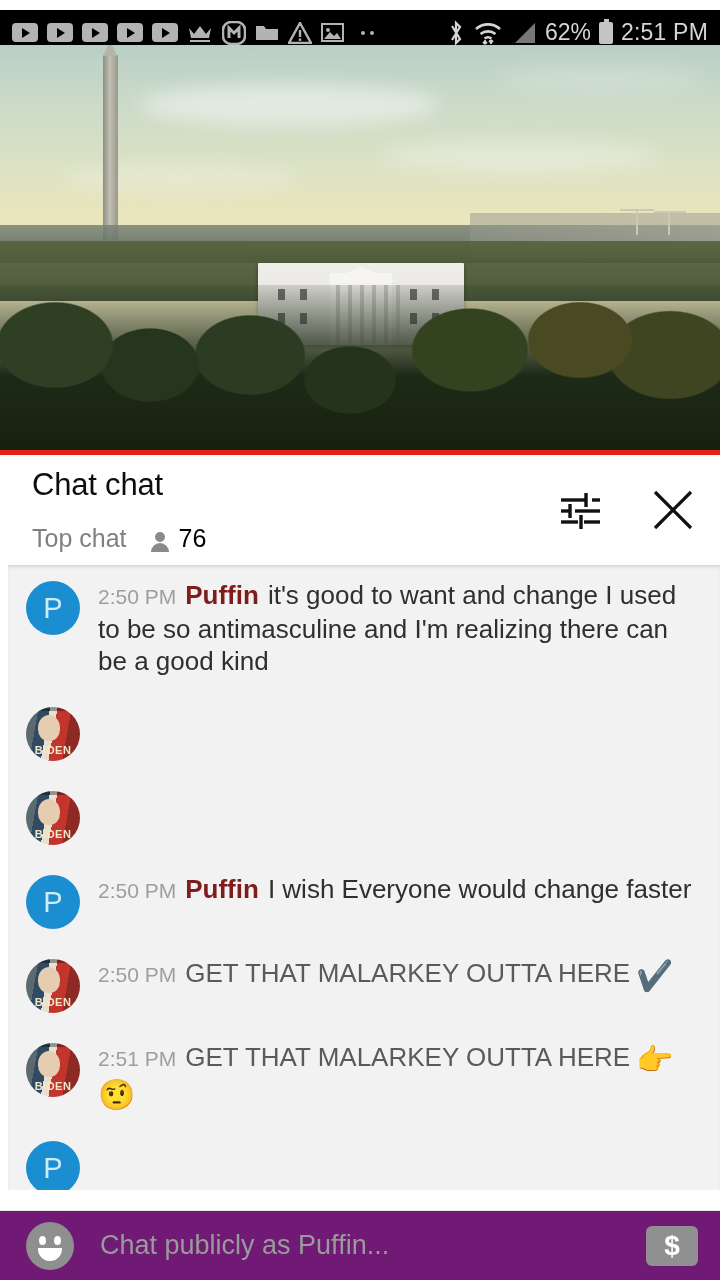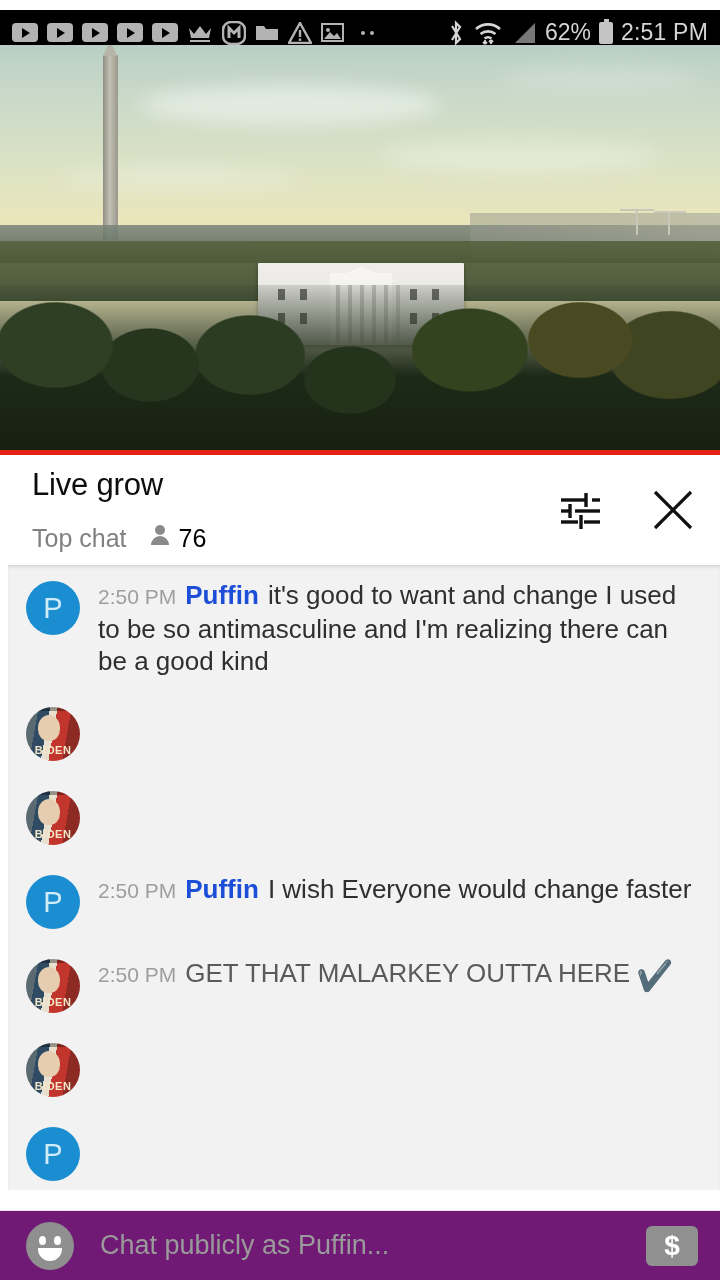--- a/index.html
+++ b/index.html
@@ -132,21 +132,21 @@
   
   .chat-header {
     position: absolute; top: 455px; left: 0;
     width: 720px; height: 110px;
     background: #ffffff;
     display: flex; align-items: center;
     padding: 0 24px 0 32px;
   }
   .ch-titles { flex: 1; }
   .ch-title { font-size: 31px; color: #0d0d0d; line-height: 1.15; letter-spacing: -.2px; }
-  .ch-sub { display: flex; align-items: flex-start; gap: 8px; margin-top: 21px; }
+  .ch-sub { display: flex; align-items: flex-end; gap: 8px; margin-top: 21px; }
   .ch-subtext { font-size: 25px; color: #808080; }
   .person-icon { display: inline-block; width: 22px; height: 22px; position: relative; margin-left: 14px; }
   .person-icon::before {
     content: ""; position: absolute; top: 1px; left: 6px;
     width: 10px; height: 10px; border-radius: 50%; background: #8a8a8a;
   }
   .person-icon::after {
     content: ""; position: absolute; bottom: 1px; left: 2px;
     width: 18px; height: 9px; background: #8a8a8a;
     border-radius: 9px 9px 0 0;
@@ -193,21 +193,21 @@
     width: 100%; text-align: center;
     font-size: 11px; font-weight: bold; color: #f3e6c9;
     letter-spacing: .5px; font-family: "Liberation Sans", sans-serif;
   }
   .msg-body {
     flex: 1; margin-left: 18px;
     font-size: 26px; line-height: 32px; color: #333333;
     word-wrap: break-word;
   }
   .ts { color: #9e9e9e; font-size: 21px; margin-right: 9px; }
-  .author { color: #1d4ed8; font-weight: bold; margin-right: 9px; }
+  .author { color: #7f1d1d; font-weight: bold; margin-right: 9px; }
   .body-text { color: #2f2f2f; }
   .body-text.shout { color: #5a5a5a; }
   .emo { font-size: 30px; vertical-align: -4px; margin-left: 6px; }
 
   
   .inputbar {
     position: absolute; left: 0; bottom: 0;
     width: 720px; height: 70px;
     background: #701a75;
     display: flex; align-items: center;
@@ -354,21 +354,21 @@
         <i></i>
         <i></i>
       </div>
     <div class="path"></div>
     <div class="trees"></div>
   </div>
   <div class="redbar"></div>
 
   <div class="chat-header">
     <div class="ch-titles">
-      <div class="ch-title">Live grow</div>
+      <div class="ch-title">Chat chat</div>
       <div class="ch-sub">
         <span class="ch-subtext">Top chat</span>
         <span class="person-icon"></span>
         <span class="ch-count">76</span>
       </div>
     </div>
     <div class="ch-actions">
       <div class="icon-btn">
         <svg width="46" height="46" viewBox="0 0 46 46">
           <line x1="5" y1="13" x2="30" y2="13" stroke="#101010" stroke-width="3.4"></line>
@@ -405,20 +405,21 @@
       <div class="msg">
         <div class="avatar letter" style="background: rgb(27, 142, 209);">P</div>
         <div class="msg-body"><span class="ts">2:50 PM</span><span class="author">Puffin</span><span class="body-text">I wish Everyone would change faster</span></div>
       </div>
       <div class="msg">
         <div class="avatar biden"></div>
         <div class="msg-body"><span class="ts">2:50 PM</span><span class="body-text shout">GET THAT MALARKEY OUTTA HERE</span><span class="emo">✔️</span></div>
       </div>
       <div class="msg">
         <div class="avatar biden"></div>
+        <div class="msg-body"><span class="ts">2:51 PM</span><span class="body-text shout">GET THAT MALARKEY OUTTA HERE</span><span class="emo">👉🤨</span></div>
       </div>
       <div class="msg">
         <div class="avatar letter" style="background: rgb(27, 142, 209);">P</div>
       </div>
     </div>
 
   <div class="inputbar">
     <div class="emoji-btn">
       <i class="e1"></i>
         <i class="e2"></i>

